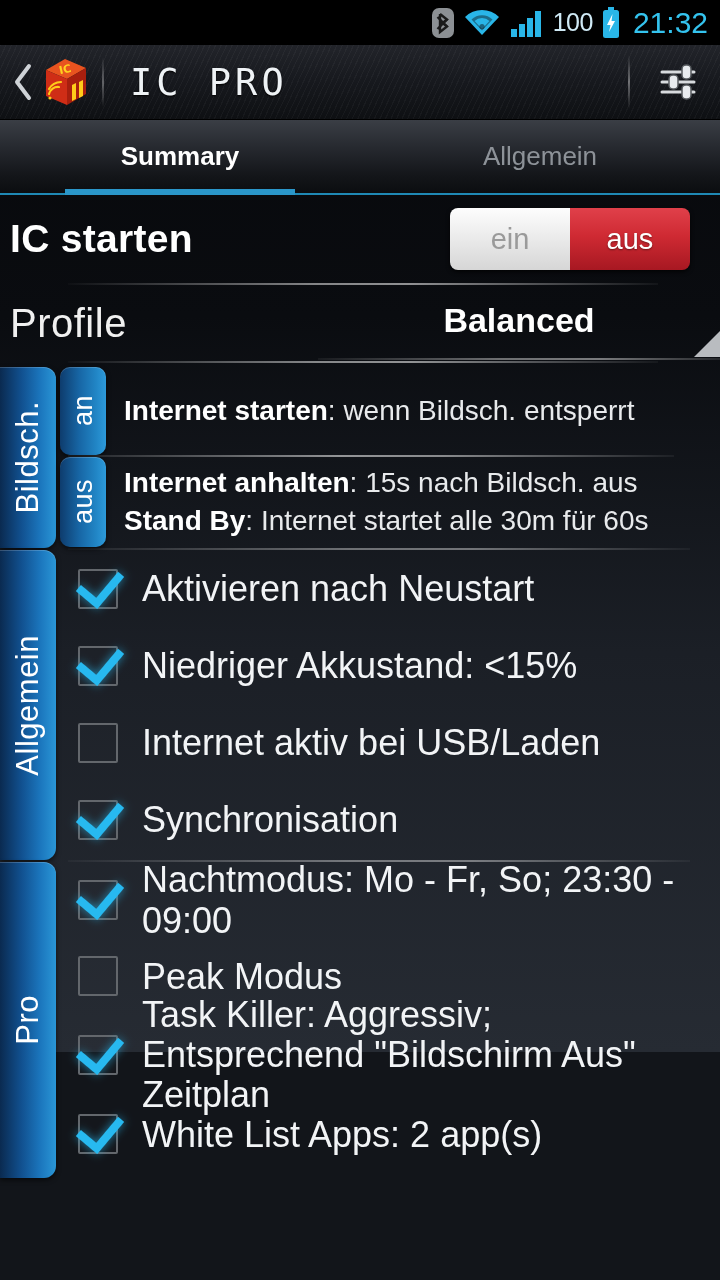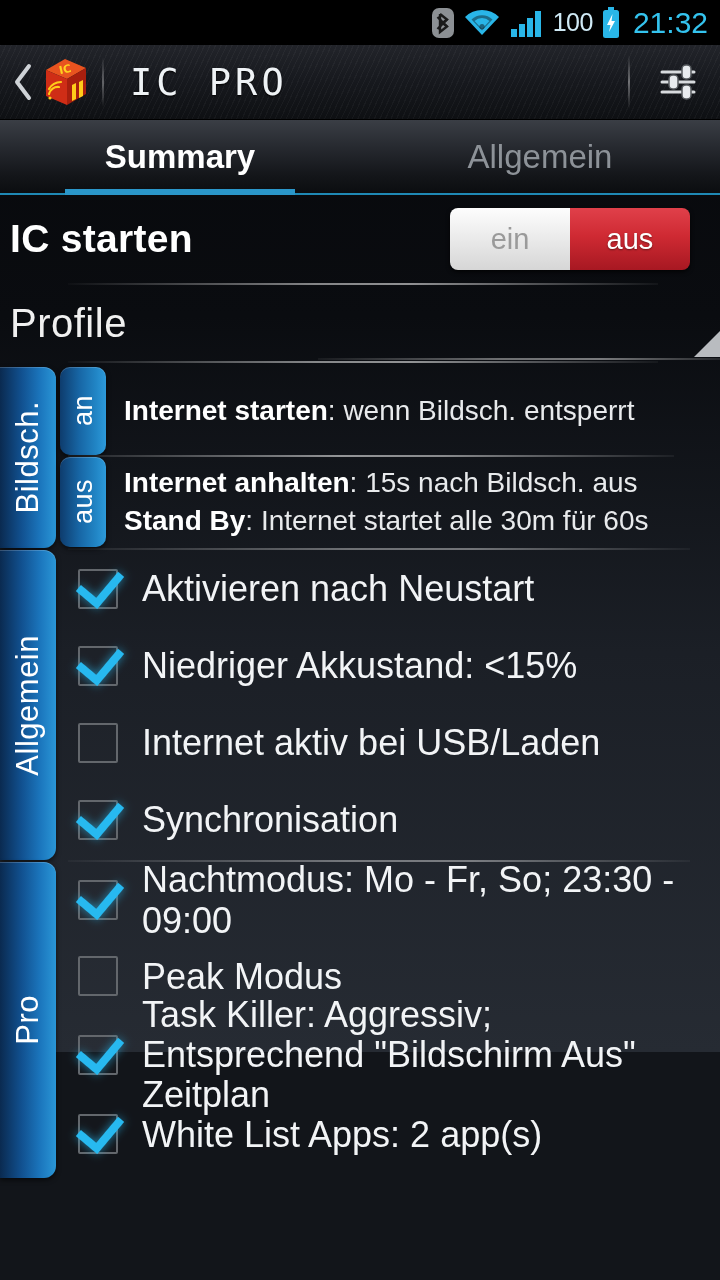--- a/index.html
+++ b/index.html
@@ -91,21 +91,21 @@
     background:linear-gradient(180deg,#3a3e45 0%,#26292f 38%,#14161a 75%,#0b0d10 100%);
     display:flex;
     border-bottom:2px solid #1f89b5;
   }
   .tab {
     flex:1;
     display:flex; align-items:center; justify-content:center;
     position:relative;
     cursor:pointer;
   }
-  .tab-label { font-size:33px; font-weight:bold; letter-spacing:0px; }
+  .tab-label { font-size:26px; font-weight:bold; letter-spacing:0px; }
   .tab.active .tab-label { color:#ffffff; }
   .tab.inactive .tab-label { color:#8d9298; font-weight:normal; }
   .tab.active::after {
     content:""; position:absolute;
     left:18%; right:18%; bottom:-2px; height:6px;
     background:#2a96c9;
   }
 
   
   .content { position:relative; }
@@ -399,20 +399,21 @@
         <div class="toggle-half toggle-off-side">ein</div>
         <div class="toggle-half toggle-on-side">aus</div>
       </div>
     </div>
 
     <div class="divider"></div>
 
     <div class="row-profile">
       <span class="row-profile-label">Profile</span>
       <div class="spinner">
+        <span class="spinner-value">Balanced</span>
         <div class="spinner-underline"></div>
         <div class="spinner-arrow"></div>
       </div>
     </div>
 
     <div class="divider"></div>
 
     <div class="section bild-section">
       <div class="vtab">
         <span class="vtab-label">Bildsch.</span>

